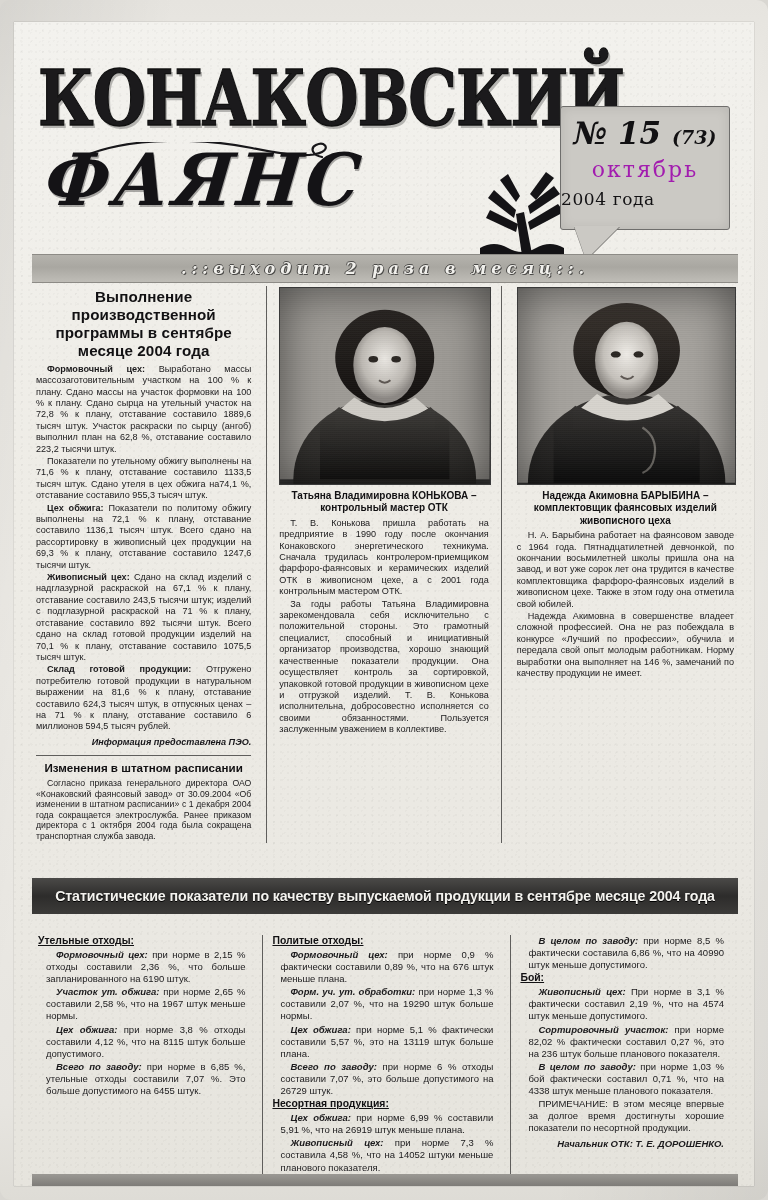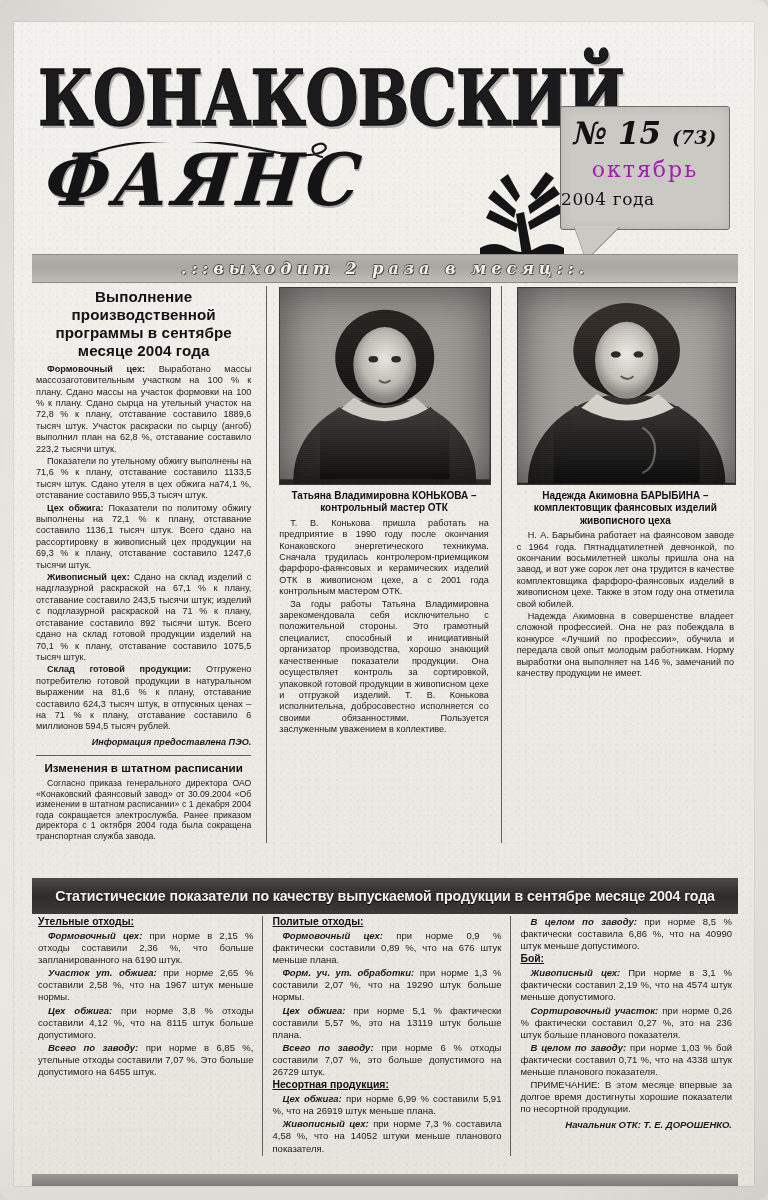--- a/index.html
+++ b/index.html
@@ -154,31 +154,31 @@
   
   #stats{position:absolute;left:18px;top:856px;width:706px;}
   .stats-bar{
     background:linear-gradient(180deg,#4b4a48 0%,#2d2c2b 50%,#3c3b39 100%);
     height:36px;display:flex;align-items:center;justify-content:center;
   }
   .stats-bar span{
     color:#f4f3ef;font-weight:700;font-size:14.2px;letter-spacing:-.1px;white-space:nowrap;
     text-shadow:0 1px 0 #000;
   }
-  .stats-cols{display:flex;padding-top:2px;}
+  .stats-cols{display:flex;padding-top:21px;}
   .sc{box-sizing:border-box;}
   .sc1{width:238px;padding:0 9px 0 6px;}
   .sc2{width:257px;padding:0 9px;border-left:1px solid #5f5e5c;border-right:1px solid #5f5e5c;}
   .sc3{width:234px;padding:0 6px 0 9px;}
   .st-head{
     font-weight:700;font-size:10.4px;text-decoration:underline;
     margin:0 0 3px;color:#121113;
   }
   p.st{
-    margin:0 0 1px;text-align:justify;font-size:9.5px;line-height:12.1px;
+    margin:0 8px 1px;text-align:justify;font-size:9.5px;line-height:12.1px;
     color:#1b1a1c;text-indent:10px;
   }
   p.st i{font-style:italic;font-weight:700;}
   p.st .plain{font-style:normal;font-weight:400;}
   p.st.note{text-indent:10px;}
   p.st.sign{text-align:right;font-style:italic;font-weight:700;text-indent:0;margin-top:4px;}
   .bottom-strip{
     position:absolute;left:18px;top:1152px;width:706px;height:12px;
     background:linear-gradient(180deg,#9b9994,#7e7c78);
   }
@@ -356,21 +356,21 @@
         <p class="st"><i>Всего по заводу:</i><span class="plain"> при норме 6 % отходы составили 7,07 %, это больше допустимого на 26729 штук.</span></p>
         <div class="st-head">Несортная продукция:</div>
         <p class="st"><i>Цех обжига:</i><span class="plain"> при норме 6,99 % составили 5,91 %, что на 26919 штук меньше плана.</span></p>
         <p class="st"><i>Живописный цех:</i><span class="plain"> при норме 7,3 % составила 4,58 %, что на 14052 штуки меньше планового показателя.</span></p>
       </div>
 
       <div class="sc sc3">
         <p class="st"><i>В целом по заводу:</i><span class="plain"> при норме 8,5 % фактически составила 6,86 %, что на 40990 штук меньше допустимого.</span></p>
         <div class="st-head">Бой:</div>
         <p class="st"><i>Живописный цех:</i><span class="plain"> При норме в 3,1 % фактически составил 2,19 %, что на 4574 штук меньше допустимого.</span></p>
-        <p class="st"><i>Сортировочный участок:</i><span class="plain"> при норме 0,26 % фактически составил 0,27 %, это на 236 штук больше планового показателя.</span></p>
+        <p class="st"><i>Сортировочный участок:</i><span class="plain"> при норме 82,02 % фактически составил 0,27 %, это на 236 штук больше планового показателя.</span></p>
         <p class="st"><i>В целом по заводу:</i><span class="plain"> при норме 1,03 % бой фактически составил 0,71 %, что на 4338 штук меньше планового показателя.</span></p>
         <p class="st note">ПРИМЕЧАНИЕ: В этом месяце впервые за долгое время достигнуты хорошие показатели по несортной продукции.</p>
         <p class="st sign">Начальник ОТК: Т. Е. ДОРОШЕНКО.</p>
       </div>
     </div>
   </div>
 
   <div class="bottom-strip"></div>
  </div>
 </div>

